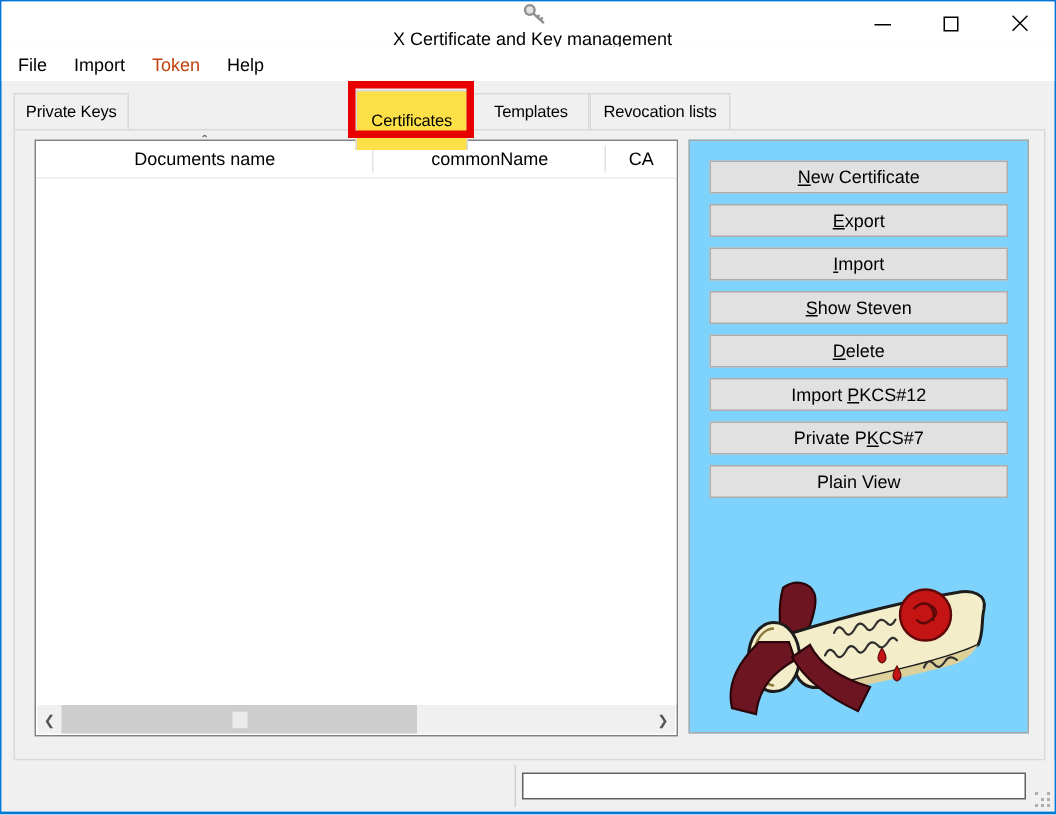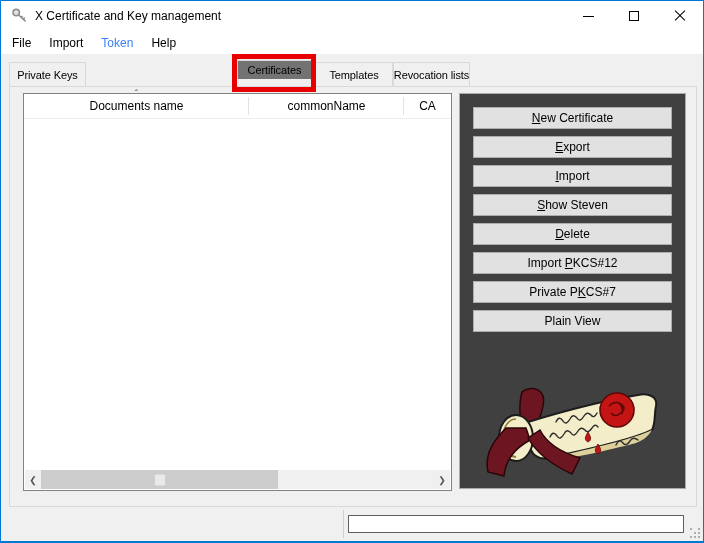--- a/index.html
+++ b/index.html
@@ -4,57 +4,57 @@
 <style>
   html,body{margin:0;padding:0;background:#ffffff;}
   *{box-sizing:border-box;}
   .window{
     position:relative;width:704px;height:543px;
     border:1px solid #0078d7;border-bottom-width:2px;
     background:#f0f0f0;overflow:hidden;
     font-family:"Liberation Sans",sans-serif;font-size:12px;color:#000;
   }
   
-  .titlebar{position:absolute;left:0;top:0;width:100%;height:30px;background:#fff;display:flex;align-items:center;}
+  .titlebar{position:absolute;left:0;top:0;width:100%;height:30px;background:#fff;display:flex;align-items:center;flex-direction:column;}
   .app-icon{margin-left:10px;width:18px;height:18px;flex:0 0 auto;}
   .title-text{margin-left:6px;white-space:nowrap;}
   .win-controls{position:absolute;right:0;top:0;height:30px;display:flex;}
   .win-btn{width:46px;height:30px;display:flex;align-items:center;justify-content:center;position:relative;}
   .glyph-min{width:11px;height:1px;background:#000;display:block;}
   .glyph-max{width:10px;height:10px;border:1px solid #000;display:block;}
   .glyph-close{position:relative;width:12px;height:12px;display:block;}
   .glyph-close::before,.glyph-close::after{content:"";position:absolute;left:-1px;top:5px;width:14px;height:1px;background:#000;}
   .glyph-close::before{transform:rotate(45deg);}
   .glyph-close::after{transform:rotate(-45deg);}
   
   .menubar{position:absolute;left:0;top:30px;width:100%;height:23px;background:#fff;display:flex;padding-left:2px;}
   .menu-item{padding:0 9px;height:100%;display:flex;align-items:center;}
-  .menu-item.disabled{color:#3b82f6;}
+  .menu-item.disabled{color:#c2410c;}
   
   .tab{position:absolute;top:61px;height:25px;background:#f0f0f0;border:1px solid #d9d9d9;border-bottom:none;
        display:flex;align-items:center;justify-content:center;white-space:nowrap;font-size:11px;letter-spacing:-0.1px;}
-  .tab.active{top:59px;height:19px;background:#737373;border-color:#d9d9d9;z-index:3;}
+  .tab.active{top:59px;height:40px;background:#fde047;border-color:#d9d9d9;z-index:3;}
   .annotation-box{position:absolute;left:231px;top:53px;width:84px;height:38px;border:5px solid #e80000;z-index:6;pointer-events:none;}
   
   .pane{position:absolute;left:8px;top:85px;width:688px;height:421px;background:#f0f0f0;border:1px solid #d9d9d9;}
   
   .cert-table{position:absolute;left:13px;top:6px;width:429px;height:398px;background:#fff;border:1px solid #828282;}
   .tbl-header{position:relative;height:25px;background:#fff;border-bottom:1px solid #ececec;display:flex;}
   .th{position:relative;display:flex;align-items:center;justify-content:center;height:100%;}
   .th-sep{position:absolute;right:0;top:3px;bottom:3px;width:1px;background:#e2e2e2;}
   .sort-caret{position:absolute;left:50%;transform:translateX(-50%);top:-4px;font-size:10px;color:#555;line-height:10px;}
   .tbl-body{position:absolute;left:0;top:26px;right:0;bottom:21px;background:#fff;}
   
   .hscroll{position:absolute;left:1px;right:1px;bottom:1px;height:19px;background:#f0f0f0;display:flex;}
   .scroll-arrow{width:16px;height:100%;display:flex;align-items:center;justify-content:center;color:#555;font-size:9px;flex:0 0 auto;}
   .scroll-track{position:relative;flex:1;height:100%;}
   .scroll-thumb{position:absolute;left:0;top:0;width:237px;height:100%;background:#cdcdcd;}
   .scroll-grip{position:absolute;left:50%;top:50%;transform:translate(-50%,-50%);width:10px;height:11px;background:#eaeaea;}
   
-  .side-panel{position:absolute;left:449px;top:6px;width:227px;height:396px;background:#404040;border:1px solid #a9a9a9;}
+  .side-panel{position:absolute;left:449px;top:6px;width:227px;height:396px;background:#7dd3fc;border:1px solid #a9a9a9;}
   .btn{display:block;width:199px;height:22px;margin:7px auto 0 auto;background:#e1e1e1;border:1px solid #adadad;
        font-family:"Liberation Sans",sans-serif;font-size:12px;color:#000;text-align:center;line-height:20px;padding:0;}
   .btn:first-of-type{margin-top:13px;}
   .k{text-decoration:underline;}
   .logo-wrap{position:absolute;left:16px;top:288px;width:192px;height:98px;}
   
   .statusbar{position:absolute;left:0;bottom:0;width:100%;height:34px;background:#f0f0f0;}
   .db-text{position:absolute;left:10px;top:0;height:100%;display:flex;align-items:center;white-space:nowrap;}
   .status-sep{position:absolute;left:342px;top:3px;bottom:3px;width:1px;background:#cfcfcf;}
   .filter-input{position:absolute;left:347px;top:8px;width:336px;height:18px;border:1px solid #5f5f5f;background:#fff;
@@ -93,21 +93,21 @@
   <div class="menubar">
     <span class="menu-item">File</span>
     <span class="menu-item">Import</span>
     <span class="menu-item disabled">Token</span>
     <span class="menu-item">Help</span>
   </div>
 
   <div class="tab" style="left:8px;width:77px;">Private Keys</div>
   <div class="tab active" style="left:236px;width:75px;">Certificates</div>
   <div class="tab" style="left:314px;width:78px;">Templates</div>
-  <div class="tab" style="left:392px;width:77px;">Revocation lists</div>
+  <div class="tab" style="left:392px;width:94px;">Revocation lists</div>
 
   <div class="annotation-box"></div>
 
   <div class="pane">
 
     <div class="cert-table">
       <div class="tbl-header">
         <div class="th" style="width:225px;">
           <span class="sort-caret">ˆ</span>
           <span>Documents name</span>

